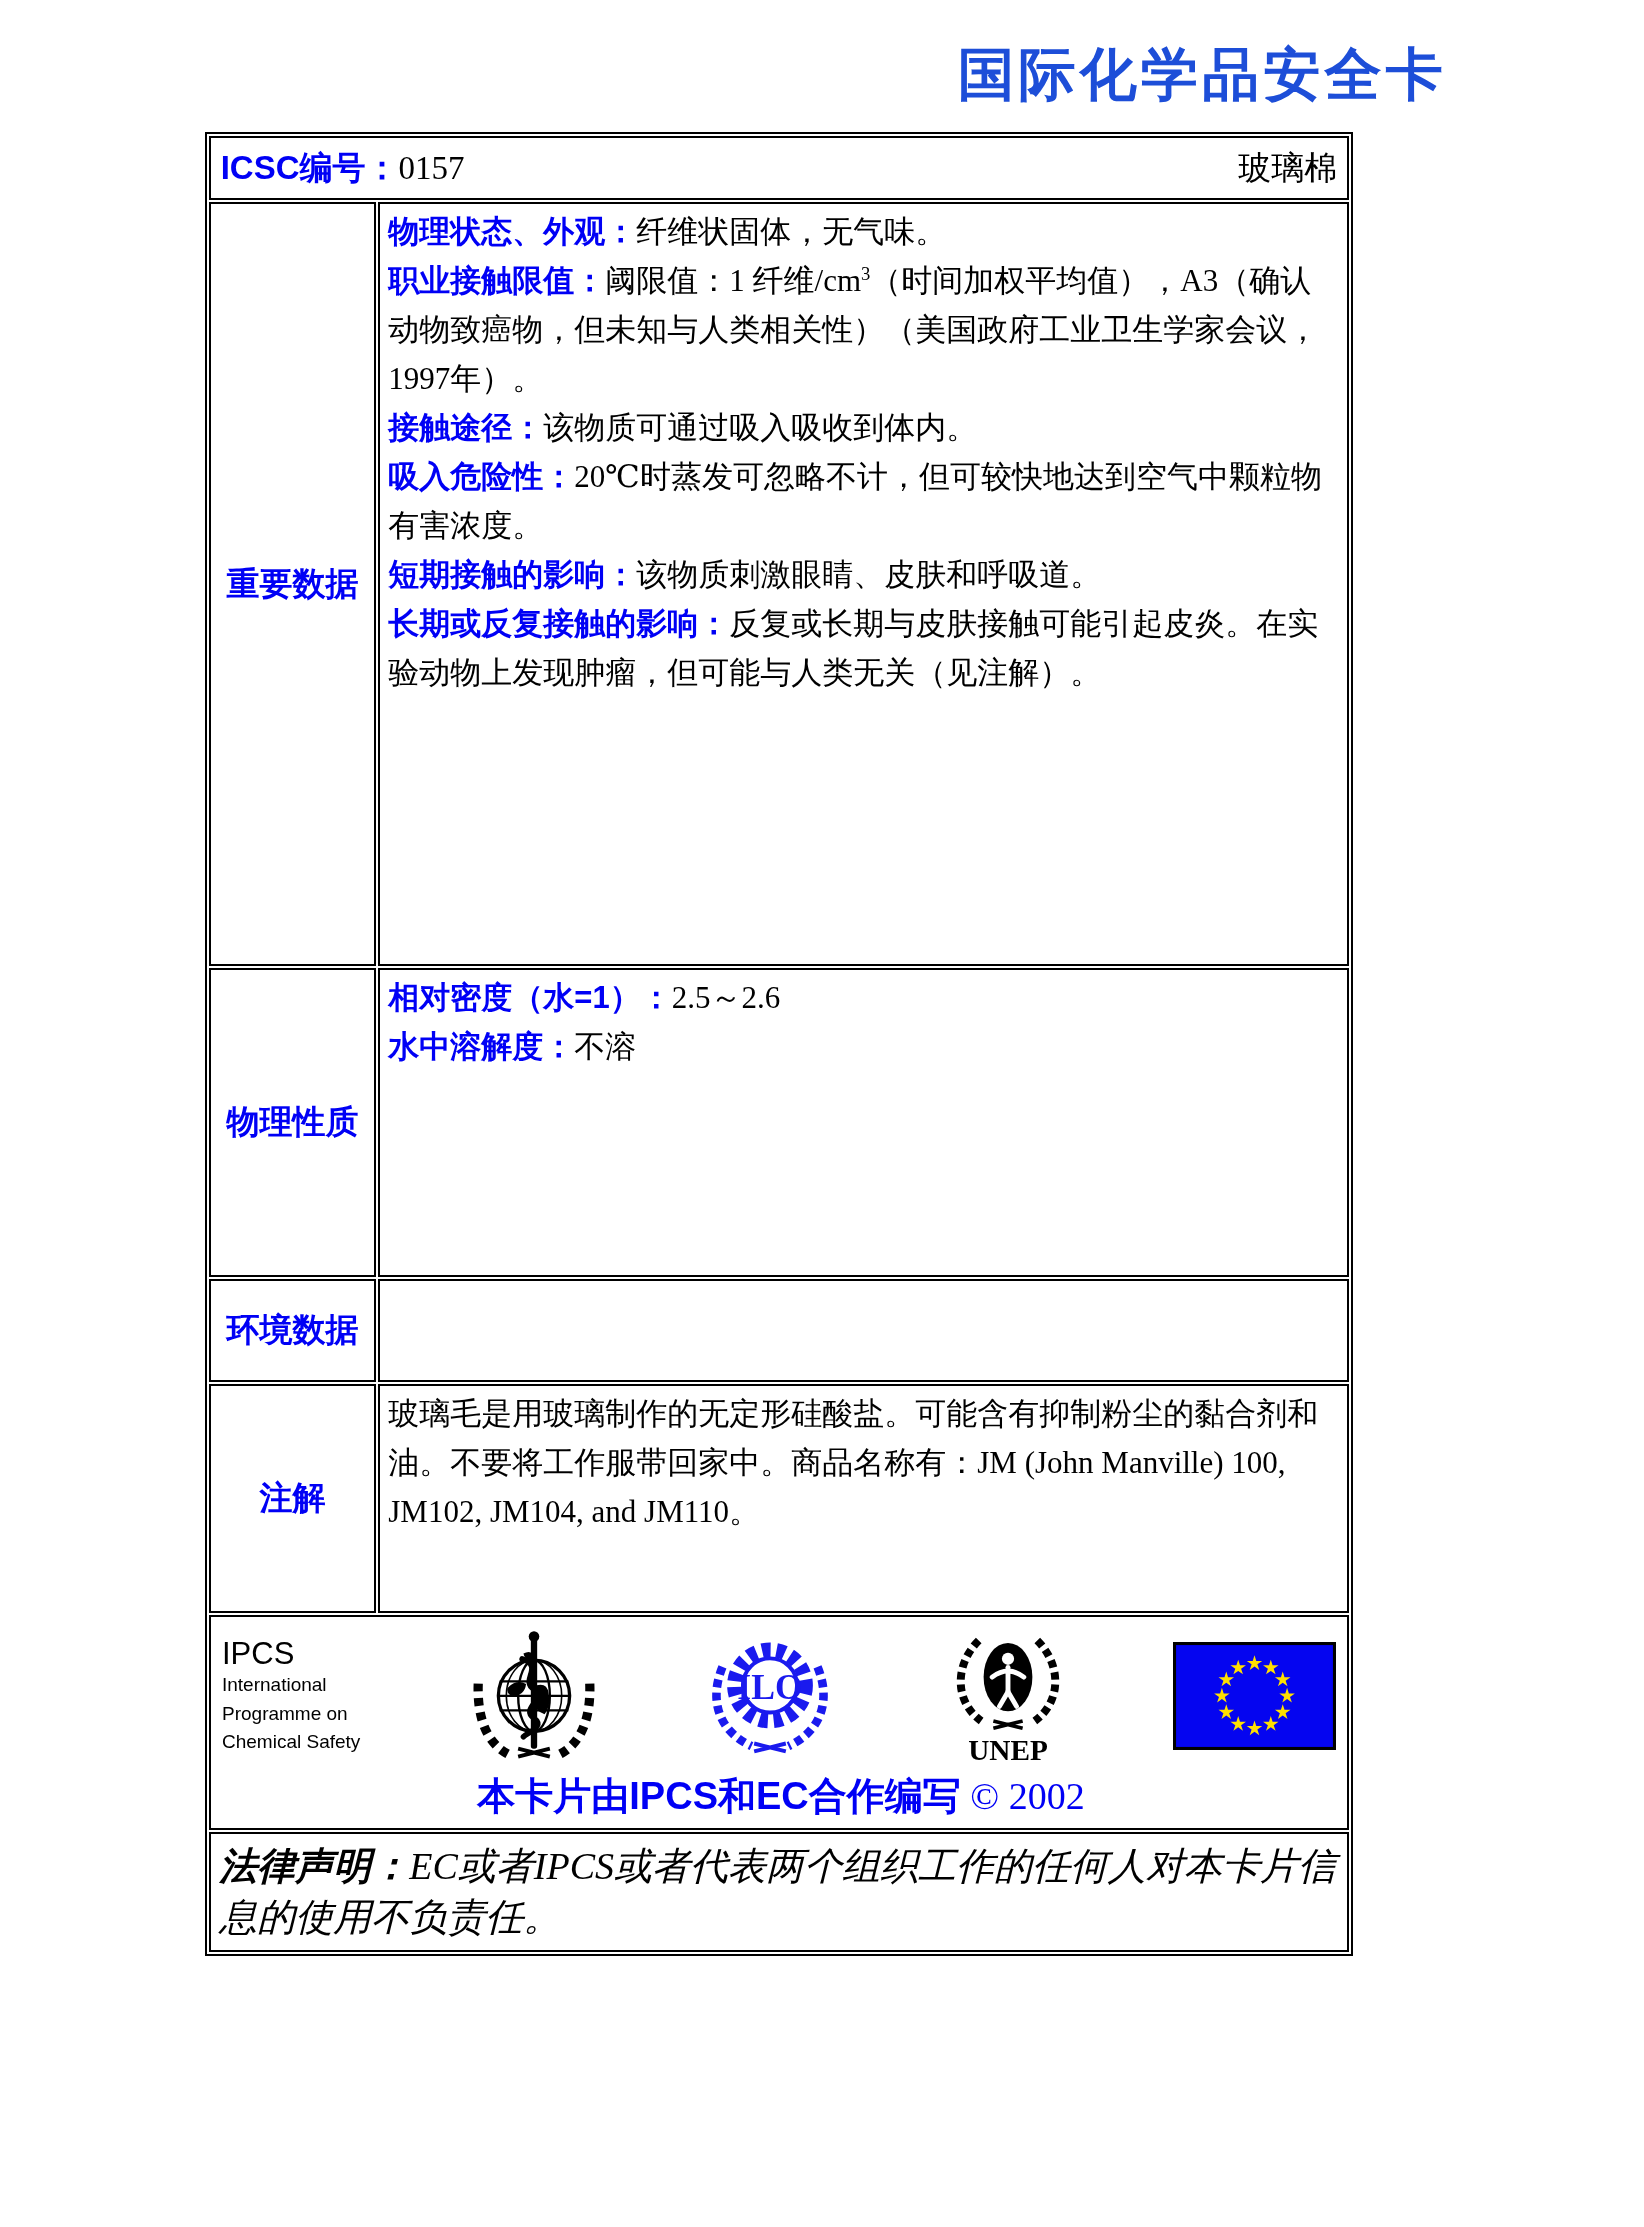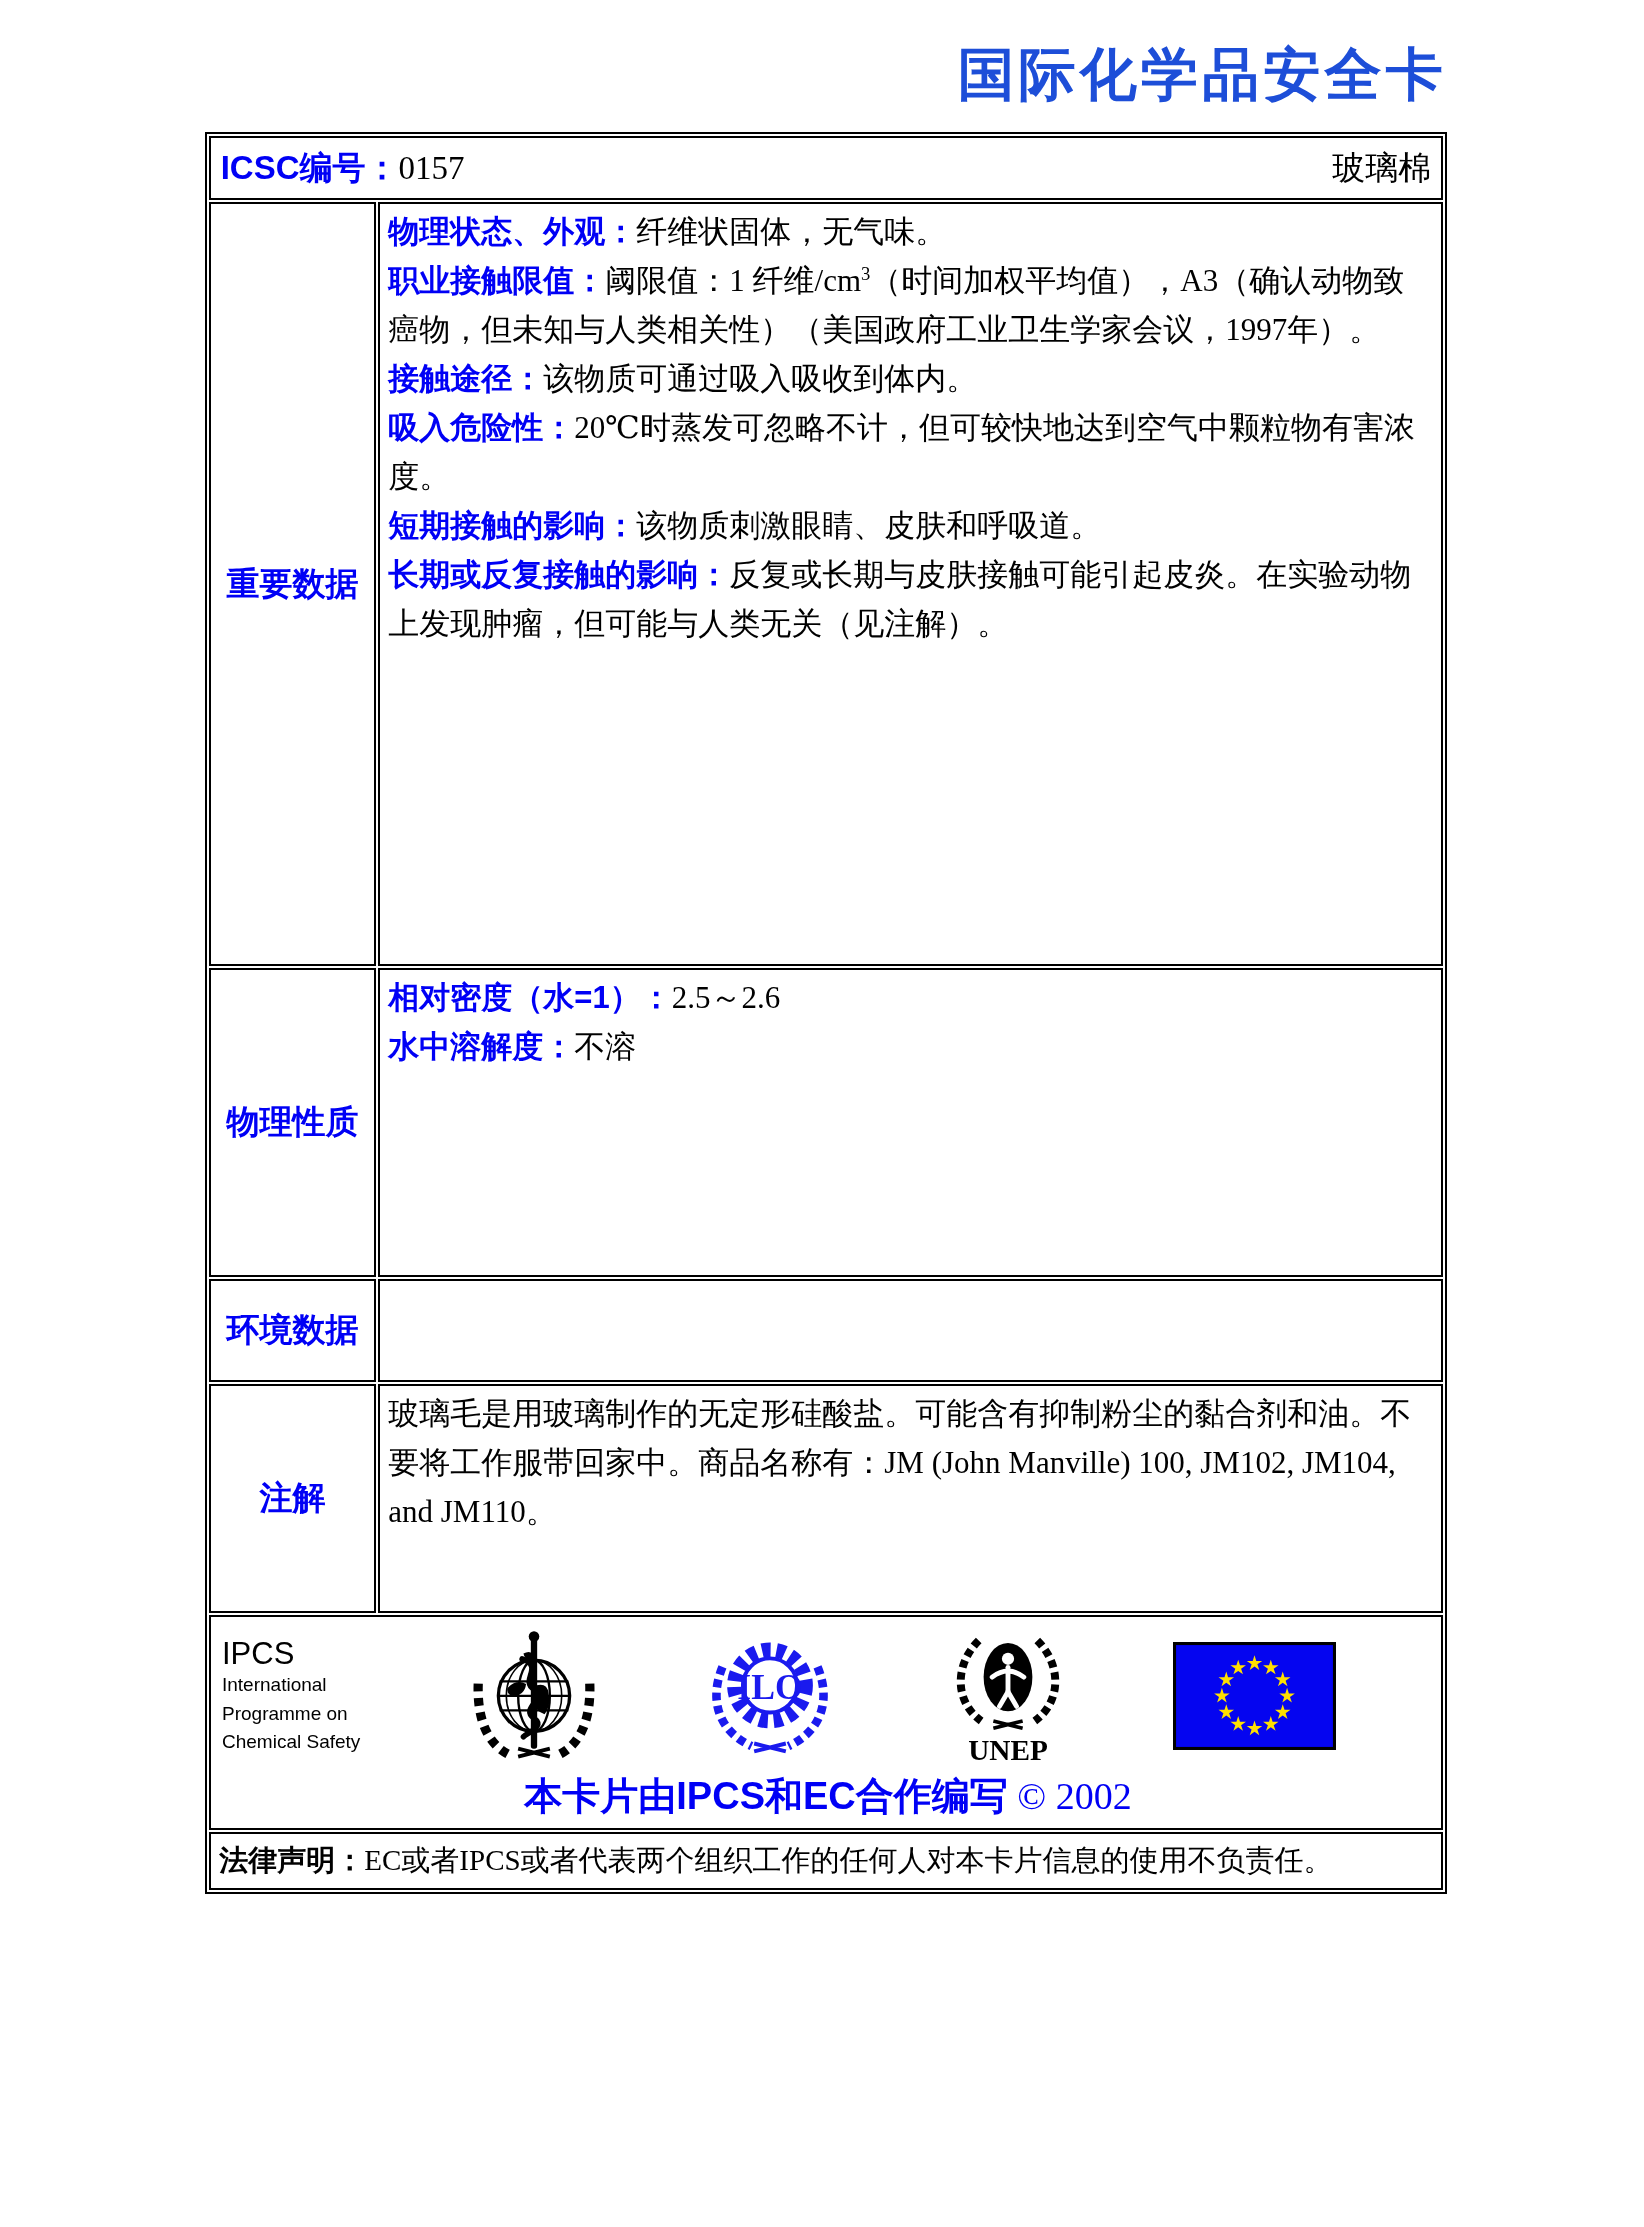--- a/index.html
+++ b/index.html
@@ -8,21 +8,21 @@
     width:1644px; height:2227px; position:relative;
     font-family:"Liberation Serif","DejaVu Serif",serif;
     color:#000;
   }
   .title {
     margin:37px 0 18px 205px; width:1242px; text-align:right;
     font-family:"Liberation Serif","DejaVu Serif",serif;
     font-weight:bold; font-size:57px; letter-spacing:4.2px; color:#1d4ed8;
   }
   table.card {
-    margin-left:205px; width:1242px;
+    margin-left:205px; width:1148px;
     border-collapse:separate; border-spacing:2.8px;
     border:2.1px solid #000; background:#fff;
   }
   td { border:2.1px solid #000; vertical-align:top; }
   td.hdr { padding:7px 9.7px; }
   .hdr-flex { display:flex; justify-content:space-between; align-items:center; height:46px; }
   .blue { color:#0000f5; }
   .b { font-weight:bold; }
   .sans { font-family:"Liberation Sans","DejaVu Sans",sans-serif; }
   .serif { font-family:"Liberation Serif","DejaVu Serif",serif; }
@@ -44,21 +44,21 @@
   .ipcs-block { width:208px; font-family:"Liberation Sans","DejaVu Sans",sans-serif; }
   .ipcs-acronym { font-size:31px; font-weight:normal; line-height:35px; }
   .ipcs-line { font-size:19px; line-height:28.5px; }
   .logo-who  { margin-left:38px; }
   .logo-ilo  { margin-left:104px; }
   .logo-unep { margin-left:111px; }
   .logo-eu   { margin-left:104px; }
   .credit-line { text-align:center; margin-top:4.2px; font-size:38px; color:#0000f5; }
   .credit-main { font-weight:bold; font-family:"Liberation Sans","DejaVu Sans",sans-serif; }
   .credit-copy { font-family:"Liberation Serif","DejaVu Serif",serif; }
-  td.legal-cell { vertical-align:middle; padding:7px 8.3px; font-size:29px; }
+  td.legal-cell { vertical-align:middle; padding:7px 8.3px; font-size:38px;font-style:italic; }
   .legal-lbl { font-weight:bold; font-family:"Liberation Sans","DejaVu Sans",sans-serif; }
 </style>
 </head>
 <body>
 
 <h1 class="title">国际化学品安全卡</h1>
 
 <table class="card">
 
   <tbody>

